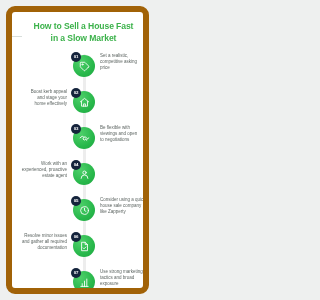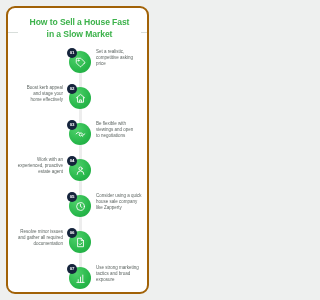--- a/index.html
+++ b/index.html
@@ -6,21 +6,21 @@
   body{
     width:155px;height:300px;overflow:hidden;
     background:#eef0ef;
     font-family:"Liberation Sans", sans-serif;
     -webkit-font-smoothing:antialiased;
   }
   .card{
     position:absolute;left:6px;top:6px;
     width:143px;height:288px;
     background:#ffffff;
-    border:2px solid #a16207;
+    border:6px solid #a16207;
     border-radius:9px;
     box-sizing:border-box;
     overflow:hidden;
   }
   
   .title-wrap{
     position:absolute;left:0;top:9px;width:143px;
     text-align:center;
   }
   .title{

